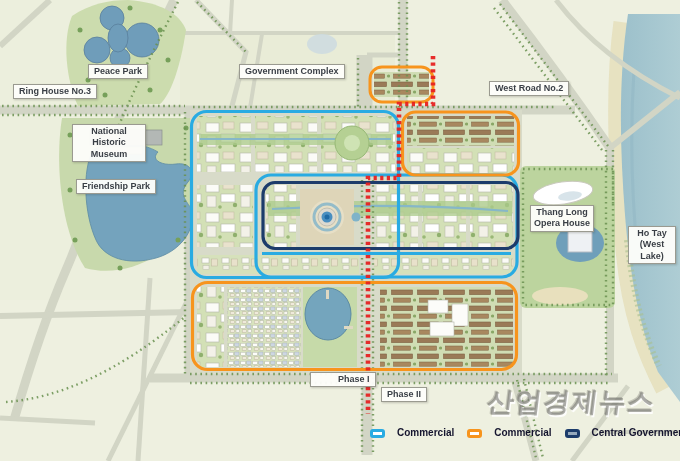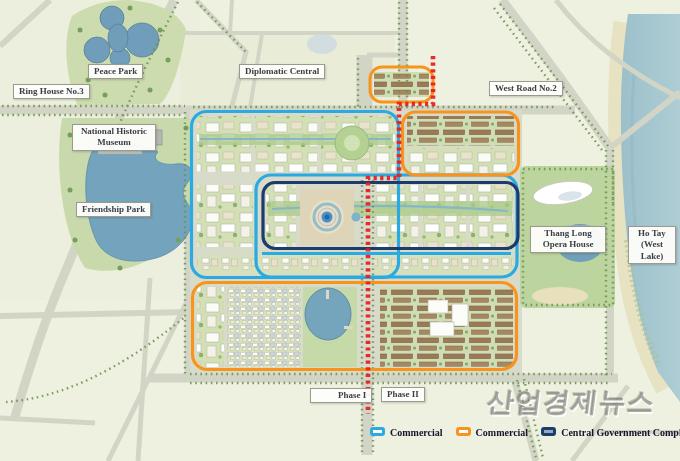--- a/index.html
+++ b/index.html
@@ -1,40 +1,40 @@
 <!DOCTYPE html>
 <html><head>
 <meta charset="utf-8">
 <style>
   html,body{margin:0;padding:0;background:#fff;}
   *{box-sizing:border-box;}
   .stage{
     position:relative;width:680px;height:461px;overflow:hidden;
-    background:#bef264;font-family:Liberation Serif, serif;
+    background:#bef264;font-family:Liberation Sans, sans-serif;
   }
   .stage svg{position:absolute;left:0;top:0;}
   .map-label{
     position:absolute;background:rgba(253,253,250,.96);border:1px solid #9a9a90;
     color:#3a3f46;font-size:9px;font-weight:bold;line-height:1.25;
     padding:1px 5px;white-space:nowrap;box-shadow:1px 1px 2px rgba(60,60,50,.25);
     z-index:5;
   }
   .map-label.multi{white-space:normal;text-align:center;padding:1px 2px;}
   .watermark{
     position:absolute;left:487px;top:384px;z-index:6;
     font-size:27px;font-weight:bold;letter-spacing:1px;
     color:rgba(125,125,120,.62);
     text-shadow:1.5px 1.5px 0 rgba(255,255,255,.85), -1px -1px 0 rgba(95,95,90,.30);
     transform:skewX(-7deg);
   }
   .legend{
     position:absolute;left:370px;top:424px;height:16px;z-index:6;
     display:flex;align-items:center;gap:13px;
   }
-  .legend-item{display:flex;align-items:flex-start;gap:5px;}
+  .legend-item{display:flex;align-items:flex-end;gap:12px;}
   .sw{display:inline-block;width:15px;height:9px;border-radius:3px;border:3px solid #000;background:#fff;}
   .sw-com{border-color:#29abe2;}
   .sw-res{border-color:#f7941d;}
   .sw-gov{border-color:#1c3c6b;background:#95a9bd;}
   .lg-label{font-size:10px;font-weight:bold;color:#14142e;white-space:nowrap;}
 </style>
 </head>
 <body>
 
 <div class="stage">
@@ -241,27 +241,27 @@
     <rect x="370" y="67" width="63" height="35" rx="12" stroke="#f7941d" stroke-width="3"></rect>
     <rect x="402.5" y="112" width="116" height="63" rx="13" stroke="#f7941d" stroke-width="3.2"></rect>
     <rect x="192.5" y="282.5" width="324" height="87" rx="15" stroke="#f7941d" stroke-width="3.2"></rect>
   </g>
 
   <path d="M433,56 V104 H399 V178 H368 V414" fill="none" stroke="#e62222" stroke-width="4.6" stroke-dasharray="3.2 3.4" opacity="0.95"></path>
 </svg>
 
   <div class="map-label" style="left:88px;top:64px;">Peace Park</div>
   <div class="map-label" style="left:13px;top:84px;">Ring House No.3</div>
-  <div class="map-label" style="left:239px;top:64px;">Diplomatic Central</div>
+  <div class="map-label" style="left:239px;top:64px;">Government Complex</div>
   <div class="map-label" style="left:489px;top:81px;">West Road No.2</div>
-  <div class="map-label multi" style="left:72px;top:124px;width:84px;">National Historic Museum</div>
-  <div class="map-label" style="left:76px;top:179px;margin-top:23px;">Friendship Park</div>
-  <div class="map-label multi" style="left:530px;top:205px;width:76px;margin-top:21px;">Thang Long Opera House</div>
+  <div class="map-label multi" style="left:72px;top:124px;width:74px;">National Historic Museum</div>
+  <div class="map-label" style="left:76px;top:179px;">Friendship Park</div>
+  <div class="map-label multi" style="left:530px;top:205px;width:64px;">Thang Long Opera House</div>
   <div class="map-label multi" style="left:628px;top:226px;width:48px;">Ho Tay (West Lake)</div>
-  <div class="map-label" style="left:310px;top:388px;padding-left:27px;">Phase I</div>
+  <div class="map-label" style="left:310px;top:372px;padding-left:27px;">Phase I</div>
   <div class="map-label" style="left:381px;top:387px;">Phase II</div>
 
   <div class="watermark">산업경제뉴스</div>
 
   <div class="legend">
     <div class="legend-item">
       <span class="sw sw-com"></span>
       <span class="lg-label">Commercial</span>
     </div>
     <div class="legend-item">

